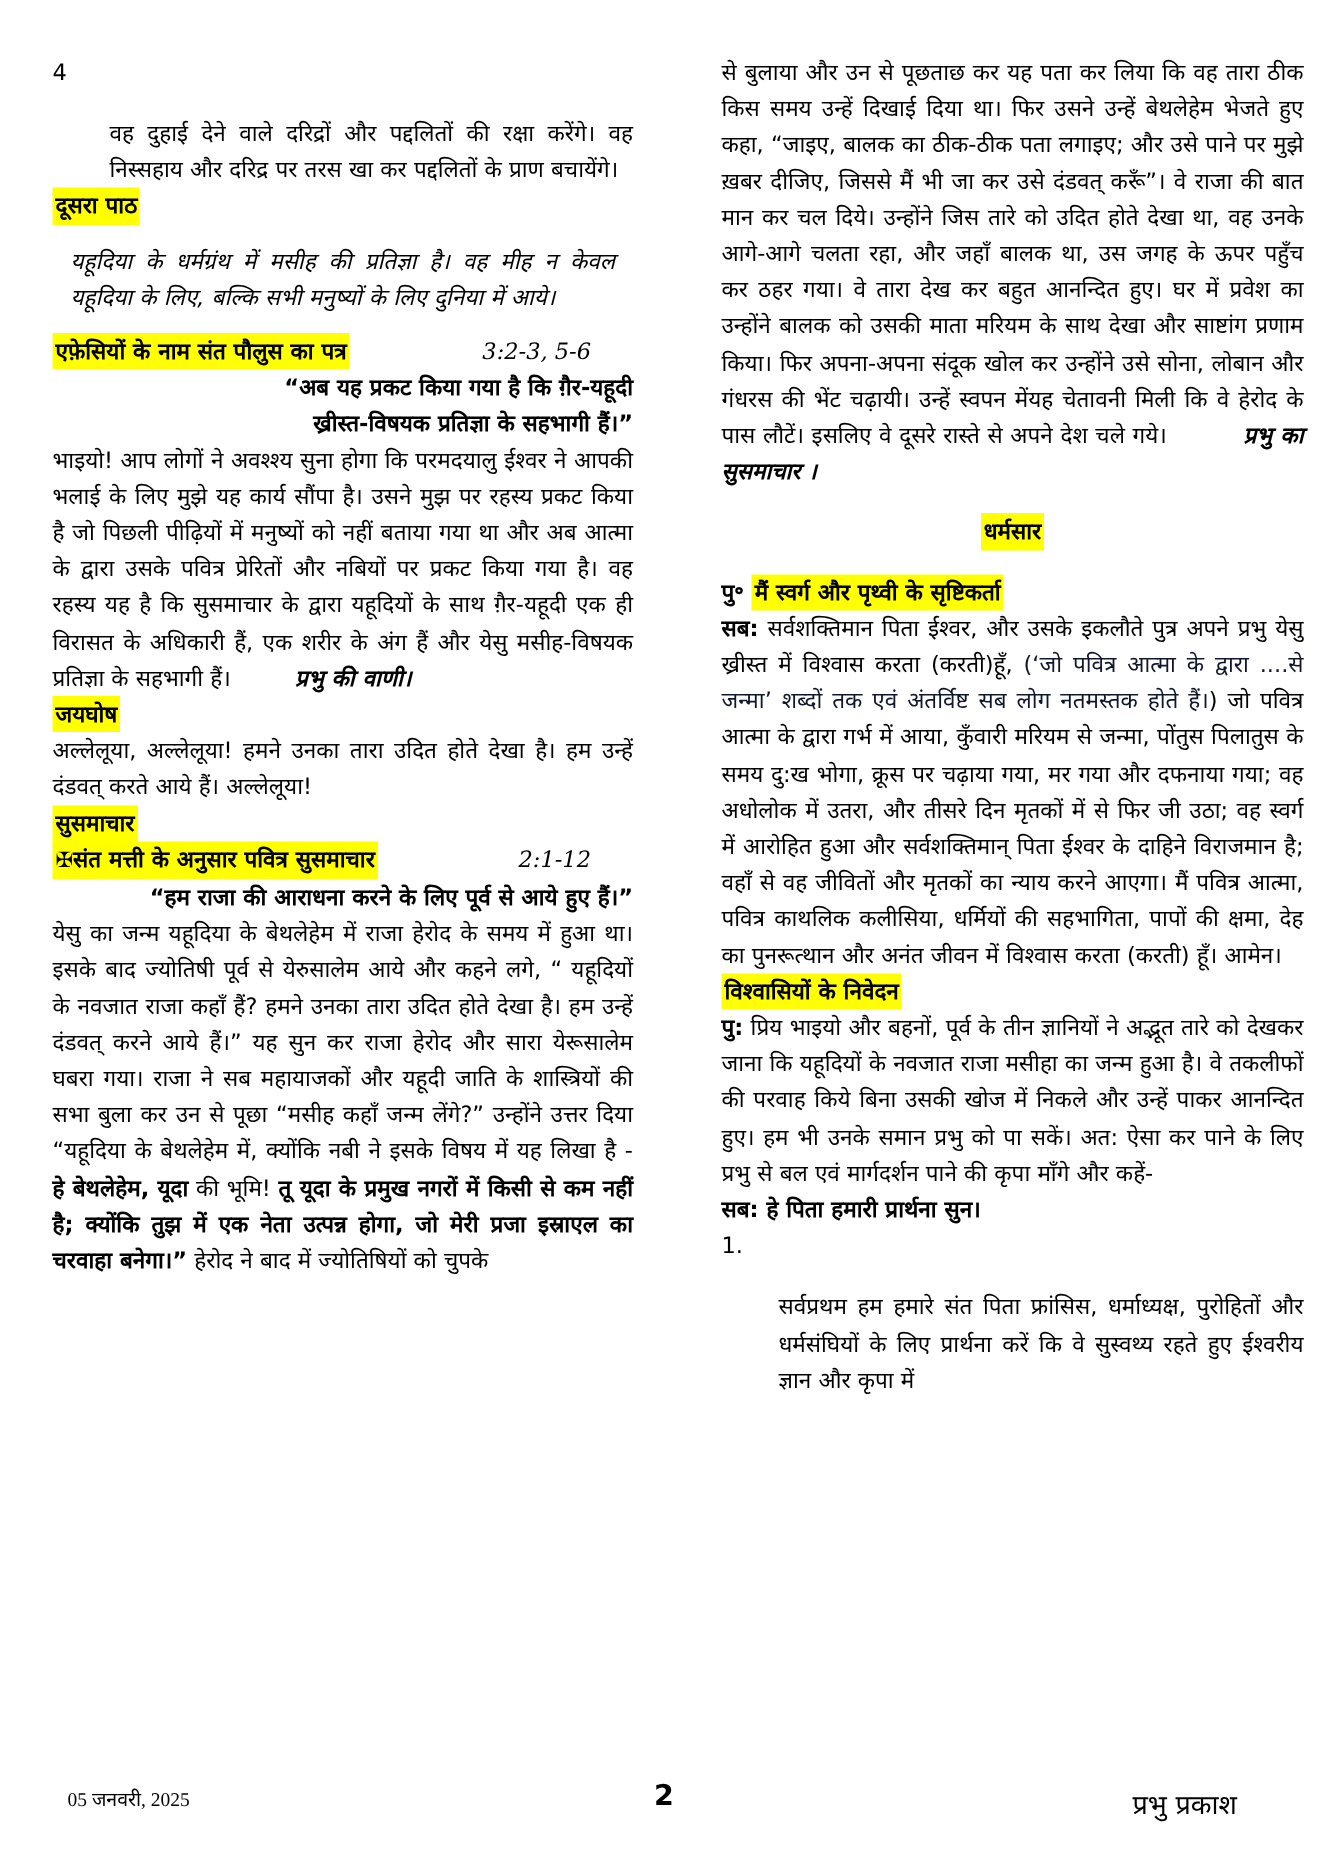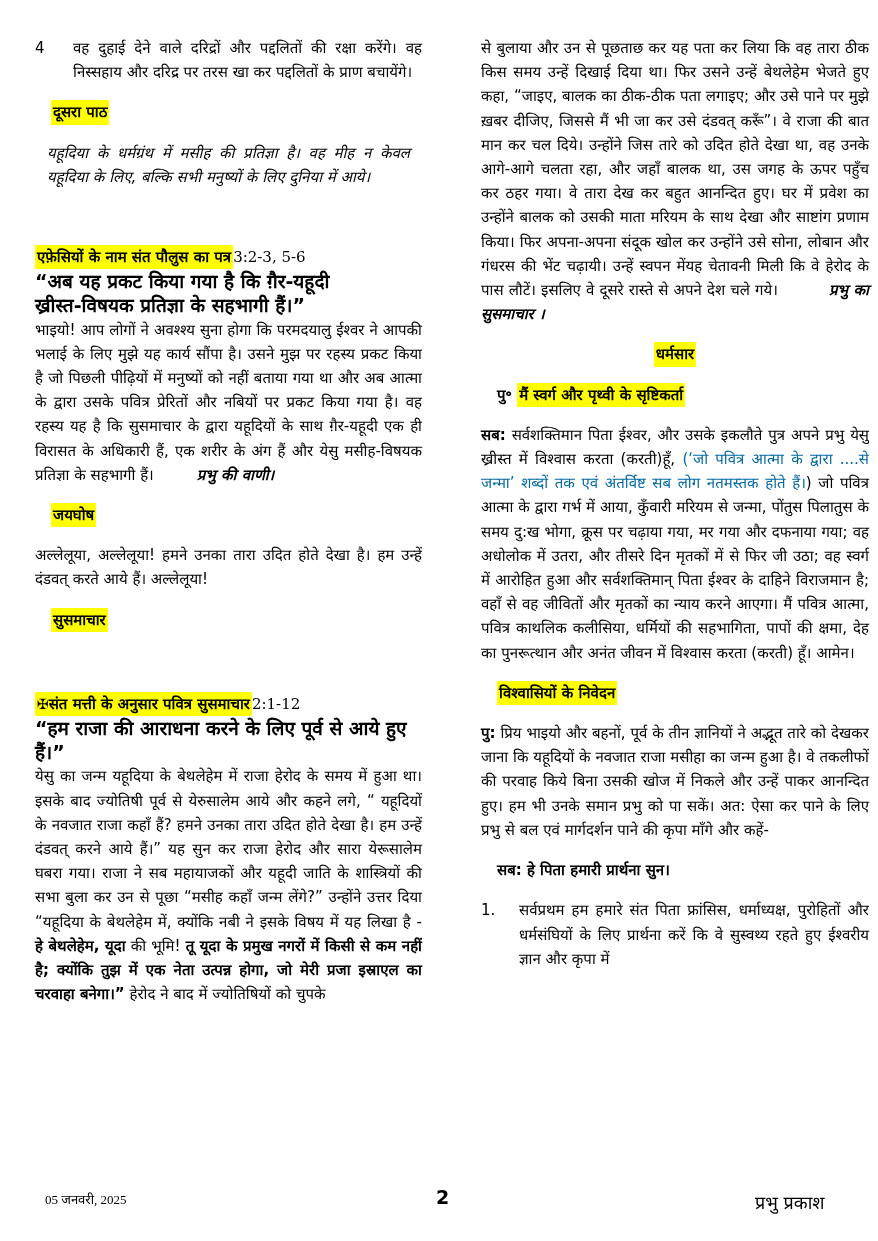--- a/index.html
+++ b/index.html
@@ -4,30 +4,30 @@
 <style>
   html, body { margin: 0; padding: 0; background: #ffffff; }
   body { width: 878px; height: 1241px; position: relative; overflow: hidden;
          font-family: "DejaVu Sans", sans-serif; color: #000; }
   .page { position: absolute; left: 0; top: 0; width: 878px; height: 1241px; }
   .col { position: absolute; top: 36px; font-size: 15px; line-height: 24.2px; }
   .col-left { left: 35px; width: 387px; }
   .col-right { left: 481px; width: 388px; }
   .p { text-align: justify; margin: 0; }
   .hl { background: #ffff00; font-weight: bold; display: inline-block; padding: 0 2px; }
-  .heading { margin: 16px; font-weight: bold; }
-  .heading-row { display: flex; align-items: baseline; margin: 0; }
-  .ref { font-family: "DejaVu Serif", serif; padding-right: 28px; margin-top: 44px; }
+  .heading { margin: 0; font-weight: bold; }
+  .heading-row { display: flex; justify-content: space-between; align-items: baseline; margin: 0; }
+  .ref { font-style: italic; font-family: "DejaVu Serif", serif; padding-right: 28px; }
   .intro { font-style: italic; text-align: justify; margin: 12px; }
-  .quote { font-weight: bold; text-align: left; margin: 0; font-size: 19px; }
+  .quote { font-weight: bold; text-align: right; margin: 0; font-size: 15px; }
   .numbered { display: flex; margin: 0; }
   .numbered .num { width: 38px; flex: 0 0 38px; }
-  .numbered .txt { flex: 1; text-align: justify; }
+  .numbered .txt { flex: 1; text-align: justify; margin-top: 41px; }
   .closing { font-weight: bold; font-style: italic; }
-  .red { color: #0369a1; }
+  .red { color: #0f172a; }
   .center { text-align: center; margin: 16px; }
   .cross { display: inline-block; font-size: 14px; }
   .footer { position: absolute; top: 1190px; left: 0; width: 878px; height: 26px; }
   .footer .date { position: absolute; left: 45px; font-size: 13px; font-family: "Liberation Serif", serif; }
   .footer .pgno { position: absolute; left: 436px; font-size: 19px; font-weight: bold; top: -4px; }
   .footer .pub { position: absolute; left: 755px; font-size: 18px; }
 </style>
 </head>
 <body>
 

